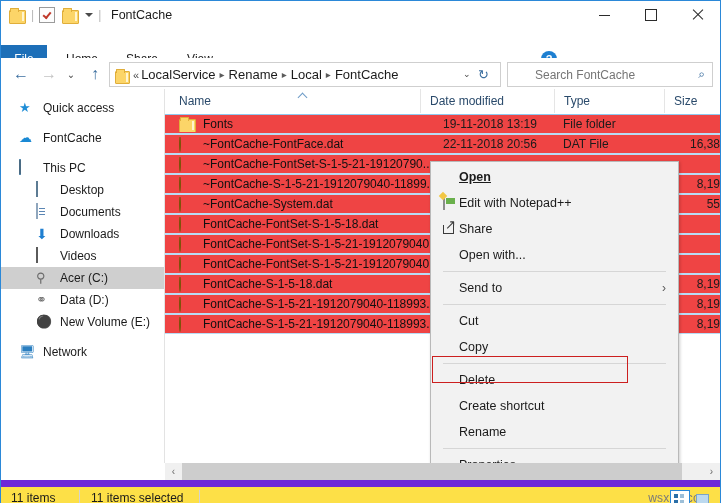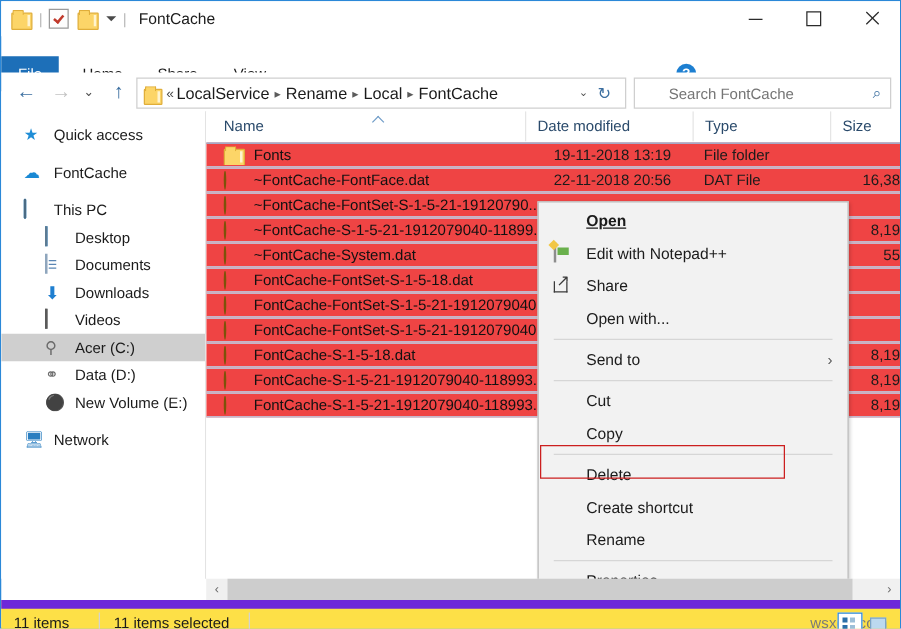--- a/index.html
+++ b/index.html
@@ -219,21 +219,21 @@
 
   
   #ctxmenu{
     position:absolute;left:429px;top:160px;width:247px;
     background:#f2f2f2;border:1px solid #b9b9b9;
     box-shadow:1px 1px 3px rgba(0,0,0,0.20);
     padding:2px 0;
   }
   .mi{
     position:relative;height:26px;display:flex;align-items:center;
-    font-size:12.5px;color:#1b1b1b;padding-left:38px;
+    font-size:12.5px;color:#1b1b1b;padding-left:28px;
   }
   .mi.bold{font-weight:bold;}
   .mi .mic{position:absolute;left:12px;top:5px;width:16px;height:16px;}
   .mi .sub{position:absolute;right:12px;top:6px;font-size:12px;color:#5a5a5a;}
   .msep{height:1px;background:#d6d6d6;margin:3px 12px;}
   .shield{
     width:14px;height:15px;position:relative;
     background:linear-gradient(90deg,#f5c242 0 50%,#2f6fb5 50% 100%);
     clip-path:polygon(50% 0,100% 18%,100% 62%,50% 100%,0 62%,0 18%);
     border-radius:1px;

